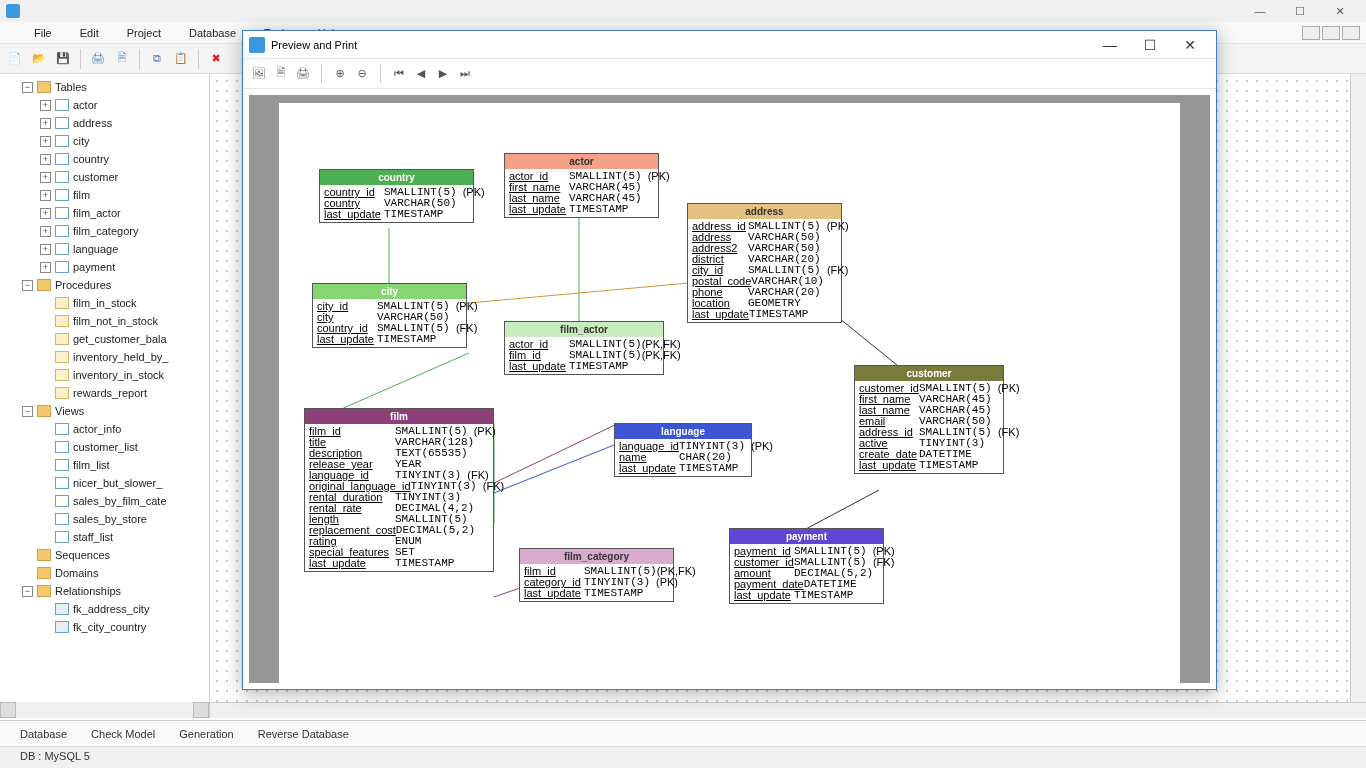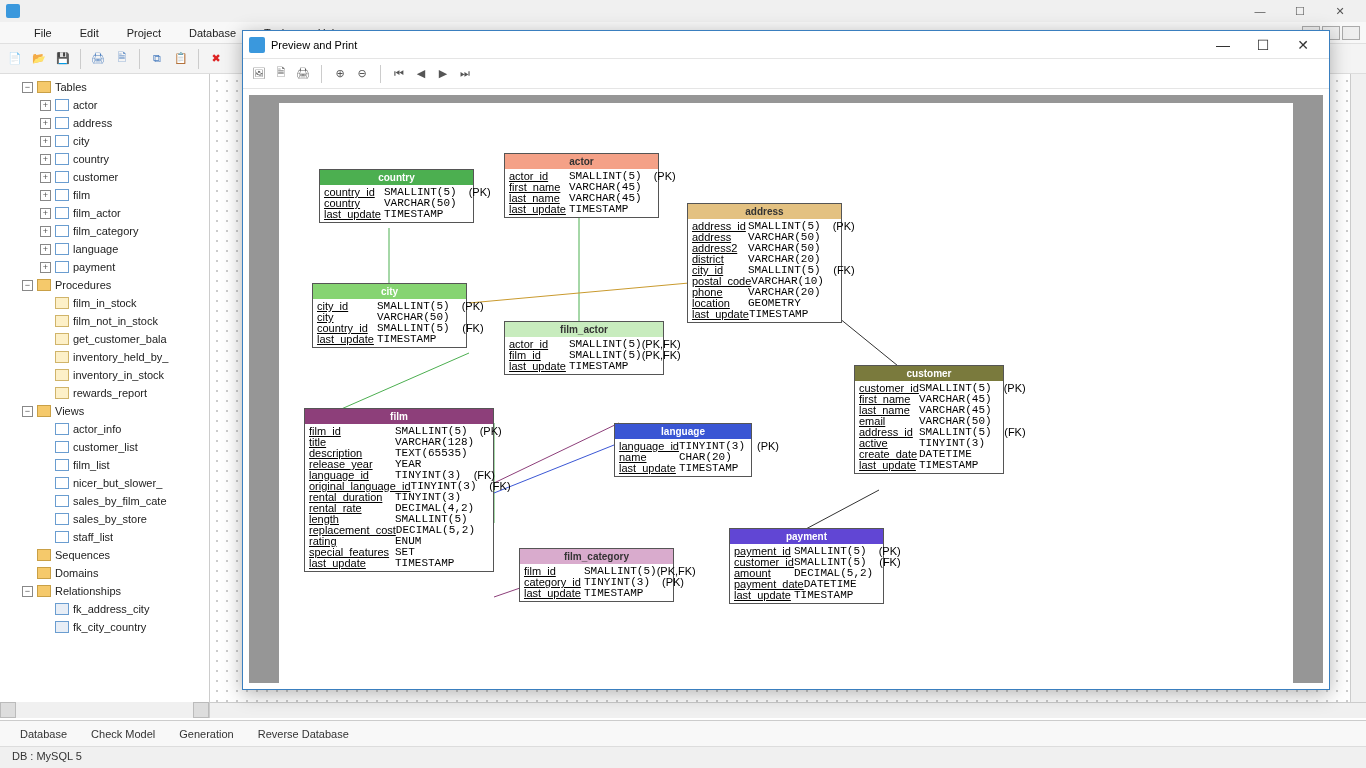--- a/index.html
+++ b/index.html
@@ -38,42 +38,42 @@
 .tree-scroll { position: absolute; bottom: 0; left: 0; right: 0; height: 16px; background: #f0f0f0; display: flex; }
 .tree-scroll .arrow { width: 16px; background: #ddd; border: 1px solid #bbb; }
 .tree-scroll .track { flex: 1; }
 
 .canvas-bg { flex: 1; background-image: radial-gradient(circle, #ccc 1px, transparent 1px); background-size: 10px 10px; background-position: 2px 2px; position: relative; }
 .canvas-scroll-v { position: absolute; top: 0; right: 0; bottom: 16px; width: 16px; background: #f0f0f0; border-left: 1px solid #ccc; }
 .canvas-scroll-h { position: absolute; bottom: 0; left: 0; right: 0; height: 16px; background: #f0f0f0; border-top: 1px solid #ccc; }
 
 .bottom-tabs { position: absolute; bottom: 22px; left: 0; right: 0; height: 26px; border-top: 1px solid #ccc; display: flex; align-items: center; padding-left: 8px; gap: 0; background: #f8f8f8; }
 .bottom-tabs span { padding: 4px 12px; color: #333; }
-.status-bar { position: absolute; bottom: 0; left: 0; right: 0; height: 22px; background: #f0f0f0; padding: 3px 12px; color: #333; border-top: 1px solid #ddd; }
-
-
-.preview-window { position: absolute; top: 30px; left: 242px; width: 1088px; height: 660px; background: #fff; border: 1px solid #3a7fbf; box-shadow: 0 4px 18px rgba(0,0,0,0.3); display: flex; flex-direction: column; }
+.status-bar { position: absolute; bottom: 0; left: 0; right: 0; height: 22px; background: #f0f0f0; padding: 3px 20px; color: #333; border-top: 1px solid #ddd; }
+
+
+.preview-window { position: absolute; top: 30px; left: 242px; width: 975px; height: 660px; background: #fff; border: 1px solid #3a7fbf; box-shadow: 0 4px 18px rgba(0,0,0,0.3); display: flex; flex-direction: column; }
 .pw-title { height: 28px; display: flex; align-items: center; padding: 0 6px; background: #fff; border-bottom: 1px solid #e5e5e5; }
 .pw-title .icon { width: 16px; height: 16px; background: #3a98dd; margin-right: 6px; border-radius: 2px; }
 .pw-title .spacer { flex: 1; }
 .pw-title .wbtn { width: 40px; text-align: center; font-size: 14px; color: #333; }
 .pw-tools { height: 30px; display: flex; align-items: center; padding: 0 6px; gap: 2px; border-bottom: 1px solid #e5e5e5; }
 .pw-tools .btn { width: 20px; height: 20px; display: flex; align-items: center; justify-content: center; color: #555; }
 .pw-tools .sep { width: 1px; height: 18px; background: #ccc; margin: 0 6px; }
 .pw-canvas-wrap { flex: 1; background: #969696; margin: 6px; position: relative; overflow: hidden; }
 .pw-page { position: absolute; top: 8px; left: 30px; right: 30px; height: 580px; background: #fff; }
 .pw-page svg { position: absolute; top: 0; left: 0; }
 
 .erd-table { position: absolute; background: #fff; border: 1px solid #555; font-size: 9px; line-height: 11px; }
 .erd-table .hdr { color: #fff; text-align: center; font-weight: bold; padding: 2px 0; font-size: 10px; }
 .erd-table .cols { padding: 2px 4px; }
 .erd-table .row { display: flex; }
 .erd-table .row .c1 { flex: 0 0 60px; text-decoration: underline; }
 .erd-table .row .c2 { flex: 1; font-family: Liberation Mono, monospace; }
-.erd-table .row .c3 { flex: 0 0 34px; text-align: right; }
+.erd-table .row .c3 { flex: 0 0 34px; text-align: center; }
 .erd-table.film .row .c1 { flex: 0 0 86px; }
 .erd-table.addr .row .c1 { flex: 0 0 56px; }
 
 .hdr.green { background: #4caf50; }
 .hdr.lgreen { background: #86d472; }
 .hdr.pale  { background: #c8ecbe; color:#333; }
 .hdr.coral { background: #f4a187; color:#333; }
 .hdr.sand  { background: #e3c181; color:#333; }
 .hdr.olive { background: #7a7a3d; }
 .hdr.plum  { background: #8d3f7a; }

